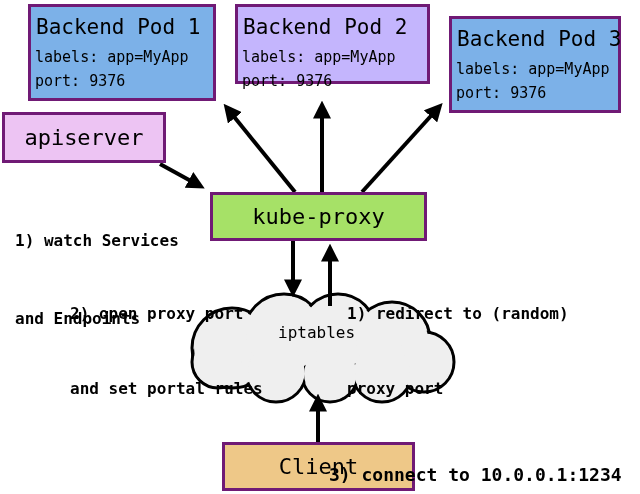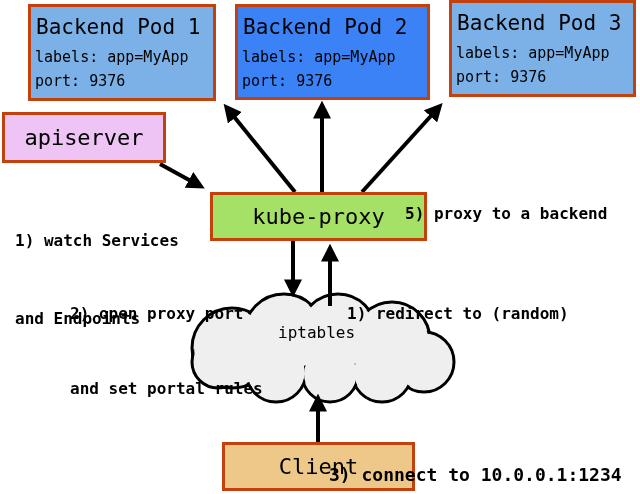--- a/index.html
+++ b/index.html
@@ -2,21 +2,21 @@
 <html><head>
 <meta charset="utf-8">
 <style>
   html,body { margin:0; padding:0; background:#fff; }
   .stage {
     position:relative; width:640px; height:494px; overflow:hidden;
     background:#fff; font-family:"DejaVu Sans Mono", monospace; color:#000;
   }
   .stage svg { position:absolute; left:0; top:0; }
   .box {
-    position:absolute; box-sizing:border-box; border:3px solid #c2410c;
+    position:absolute; box-sizing:border-box; border:3px solid #701a75;
   }
   .pod .pod-title { font-size:21px; line-height:30px; padding:5px 0 0 5px; white-space:pre; }
   .pod .pod-line  { font-size:15px; line-height:24px; padding-left:4px; white-space:pre; }
   .pod .pod-line.first { margin-top:3px; }
   .namebox {
     display:flex; align-items:center; justify-content:center;
     font-size:22px; white-space:pre;
   }
   .steplabel {
     position:absolute; font-weight:bold; font-size:16px; line-height:26px; white-space:pre;
@@ -71,27 +71,27 @@
       <line x1="318" y1="442" x2="318" y2="399" marker-end="url(#ah)"></line>
     </g>
   </svg>
 
   <div class="box pod" style="left: 28px; top: 4px; width: 188px; height: 97px; background-color: rgb(124, 177, 232);">
     <div class="pod-title">Backend Pod 1</div>
     <div class="pod-line first">labels: app=MyApp</div>
     <div class="pod-line">port: 9376</div>
   </div>
 
-  <div class="box pod" style="left: 235px; top: 4px; width: 195px; height: 96px; background-color: #3b82f6;">
+  <div class="box pod" style="left: 235px; top: 4px; width: 195px; height: 80px; background-color: #c4b5fd;">
     <div class="pod-title">Backend Pod 2</div>
     <div class="pod-line first">labels: app=MyApp</div>
     <div class="pod-line">port: 9376</div>
   </div>
 
-  <div class="box pod" style="left: 449px; top: 0; width: 187px; height: 97px; background-color: rgb(124, 177, 232);">
+  <div class="box pod" style="left: 449px; top: 16px; width: 172px; height: 97px; background-color: rgb(124, 177, 232);">
     <div class="pod-title">Backend Pod 3</div>
     <div class="pod-line first">labels: app=MyApp</div>
     <div class="pod-line">port: 9376</div>
   </div>
 
   <div class="box namebox" style="left: 2px; top: 112px; width: 164px; height: 51px; background-color: rgb(237, 196, 243);">
     <span>apiserver</span>
   </div>
 
   <div class="box namebox" style="left: 210px; top: 192px; width: 217px; height: 49px; background-color: rgb(166, 225, 103);">
@@ -113,19 +113,17 @@
     <div>2) open proxy port</div>
     <div>and set portal rules</div>
   </div>
 
   <div class="steplabel" id="step3" style="left:329px; top:410px;">
     <div>3) connect to 10.0.0.1:1234</div>
   </div>
 
   <div class="steplabel" id="step4" style="left:347px; top:251px;">
     <div>1) redirect to (random)</div>
+    <div>proxy port</div>
   </div>
 
-  <div class="steplabel" id="step5" style="left:405px; top:149px;">
-    <div>5) proxy to a backend</div>
-  </div>
 
 </div>
 
 </body></html>

